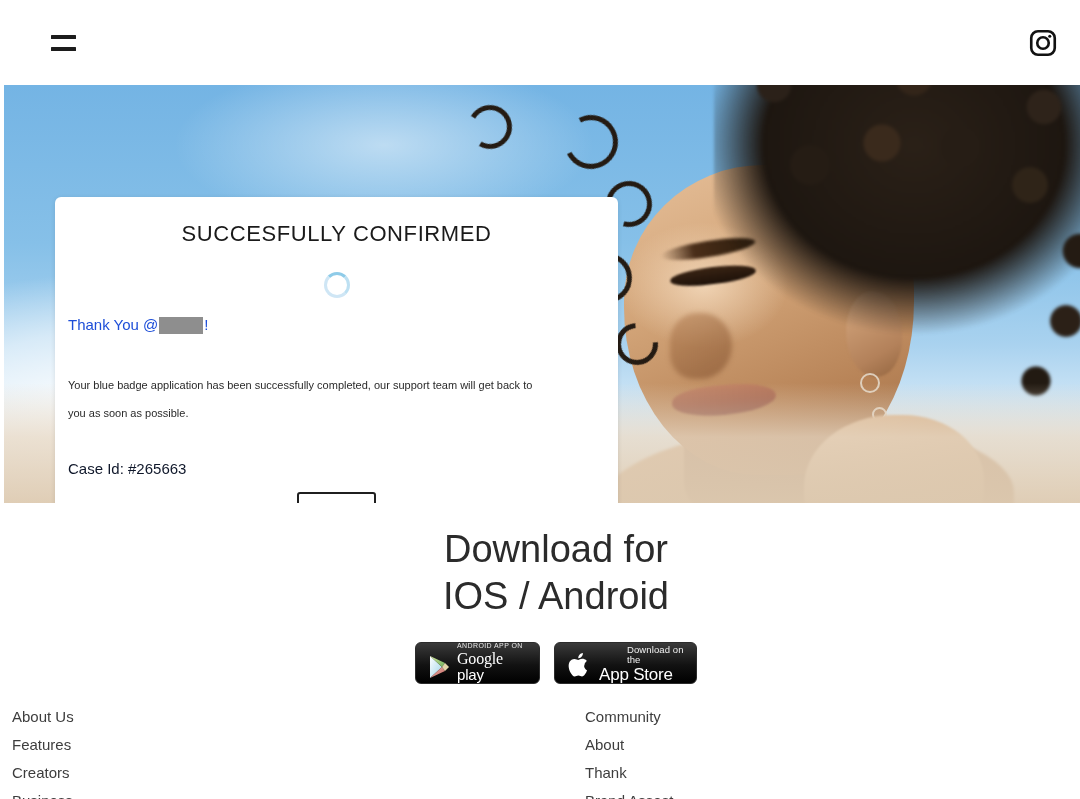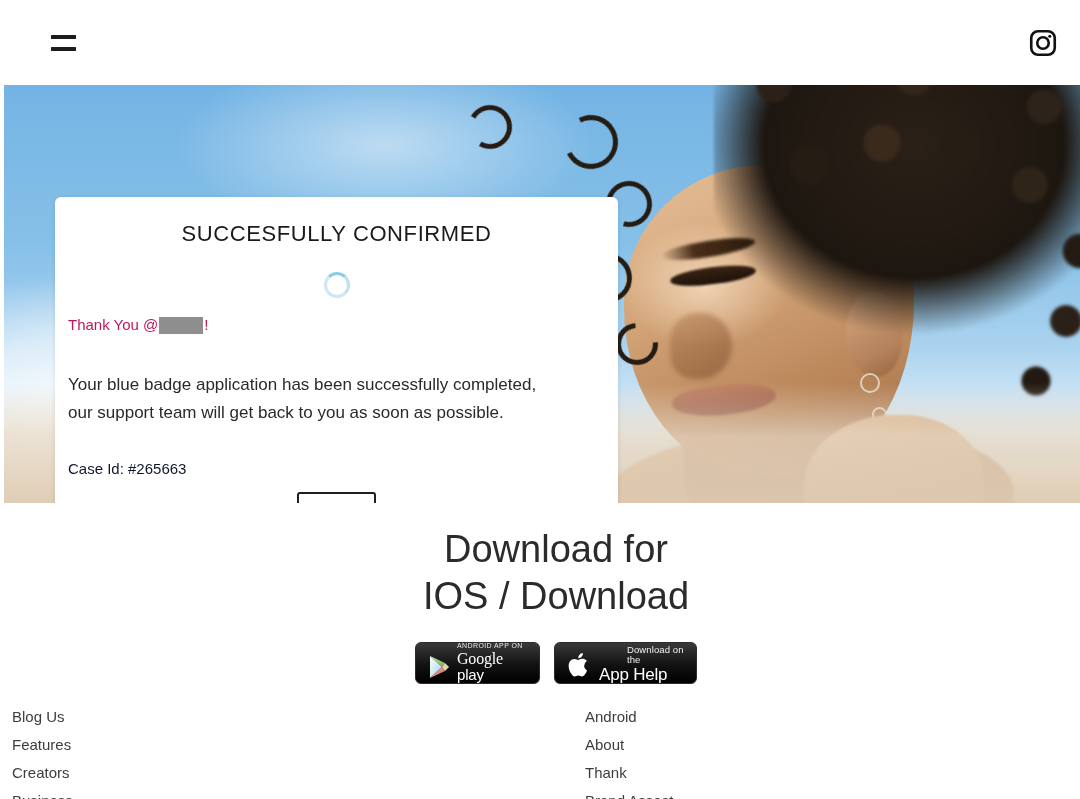--- a/index.html
+++ b/index.html
@@ -192,31 +192,31 @@
     width: 26px; height: 26px;
     border: 3px solid #cfe6f5;
     border-top-color: #8ecbe8;
     border-right-color: #bde0f2;
     border-radius: 50%;
     animation: spin 1.1s linear infinite;
   }
   @keyframes spin { to { transform: rotate(360deg); } }
 
   .modal-body { position:absolute; left: 13px; top: 118px; width: 540px; }
-  .thanks { font-size: 15px; color: #be185d; line-height: 20px; display:flex; align-items:center; }
+  .thanks { font-size: 15px; color: #1d4ed8; line-height: 20px; display:flex; align-items:center; }
   .redacted {
     display: inline-block;
     width: 44px; height: 17px;
     background: #8e8e8e;
     margin: 0 1px;
     vertical-align: middle;
   }
   .paragraph {
     margin-top: 36px;
-    font-size: 17px; color: #2a2a2a; line-height: 28px;
+    font-size: 11px; color: #2a2a2a; line-height: 28px;
     width: 480px;
   }
   .case-id { margin-top: 33px; font-size: 15px; color: #0f172a; }
 
   .ok-btn {
     position: absolute; left: 242px; top: 295px;
     width: 79px; height: 32px;
     background: #ffffff;
     border: 2px solid #1f1f1f;
     border-radius: 3px;
@@ -338,21 +338,21 @@
         <div class="case-id">Case Id: #265663</div>
       </div>
 
       <button class="ok-btn">OK</button>
     </div>
   </div>
 
   <div class="download">
     <div class="dl-heading">
       <div>Download for</div>
-      <div>IOS / Download</div>
+      <div>IOS / Android</div>
     </div>
 
     <div class="badges">
       <div class="badge badge-gp">
         <span>
           <svg width="22" height="24" viewBox="0 0 22 24">
             <defs>
               <linearGradient id="gpA" x1="0" y1="0" x2="1" y2="1">
                 <stop offset="0" stop-color="#ffffff"></stop>
                   <stop offset="1" stop-color="#9fd4e8"></stop>
@@ -380,34 +380,34 @@
 
       <div class="badge badge-as">
         <span>
           <svg width="24" height="28" viewBox="0 0 24 28" fill="#ffffff">
             <path d="M17.4 14.6c0-3 2.4-4.4 2.5-4.5-1.4-2-3.5-2.3-4.3-2.3-1.8-.2-3.5 1.1-4.4 1.1-.9 0-2.3-1.1-3.8-1-2 .03-3.8 1.1-4.8 2.9-2 3.5-.5 8.8 1.5 11.7 1 1.4 2.1 3 3.6 2.9 1.4-.06 2-.9 3.7-.9 1.7 0 2.2.9 3.7.9 1.5 0 2.5-1.4 3.4-2.8 1.1-1.6 1.5-3.2 1.6-3.3-.04-.02-3-1.2-3-4.7z"></path>
             <path d="M14.7 5.6c.8-1 1.3-2.3 1.2-3.6-1.2.05-2.6.8-3.4 1.8-.7.9-1.4 2.2-1.2 3.5 1.3.1 2.6-.7 3.4-1.7z"></path>
           </svg>
         </span>
         <span class="badge-text">
           <span class="badge-top-as">Download on the</span>
-          <span class="badge-main">App Help</span>
+          <span class="badge-main">App Store</span>
         </span>
       </div>
     </div>
   </div>
 
   <div class="footer">
     <div class="footer-col left">
-      <a class="footer-link">Blog Us</a>
+      <a class="footer-link">About Us</a>
       <a class="footer-link">Features</a>
       <a class="footer-link">Creators</a>
       <a class="footer-link">Business</a>
     </div>
     <div class="footer-col right">
-      <a class="footer-link">Android</a>
+      <a class="footer-link">Community</a>
       <a class="footer-link">About</a>
       <a class="footer-link">Thank</a>
       <a class="footer-link">Brand Assest</a>
     </div>
   </div>
 
 </div>
 
 </body></html>

